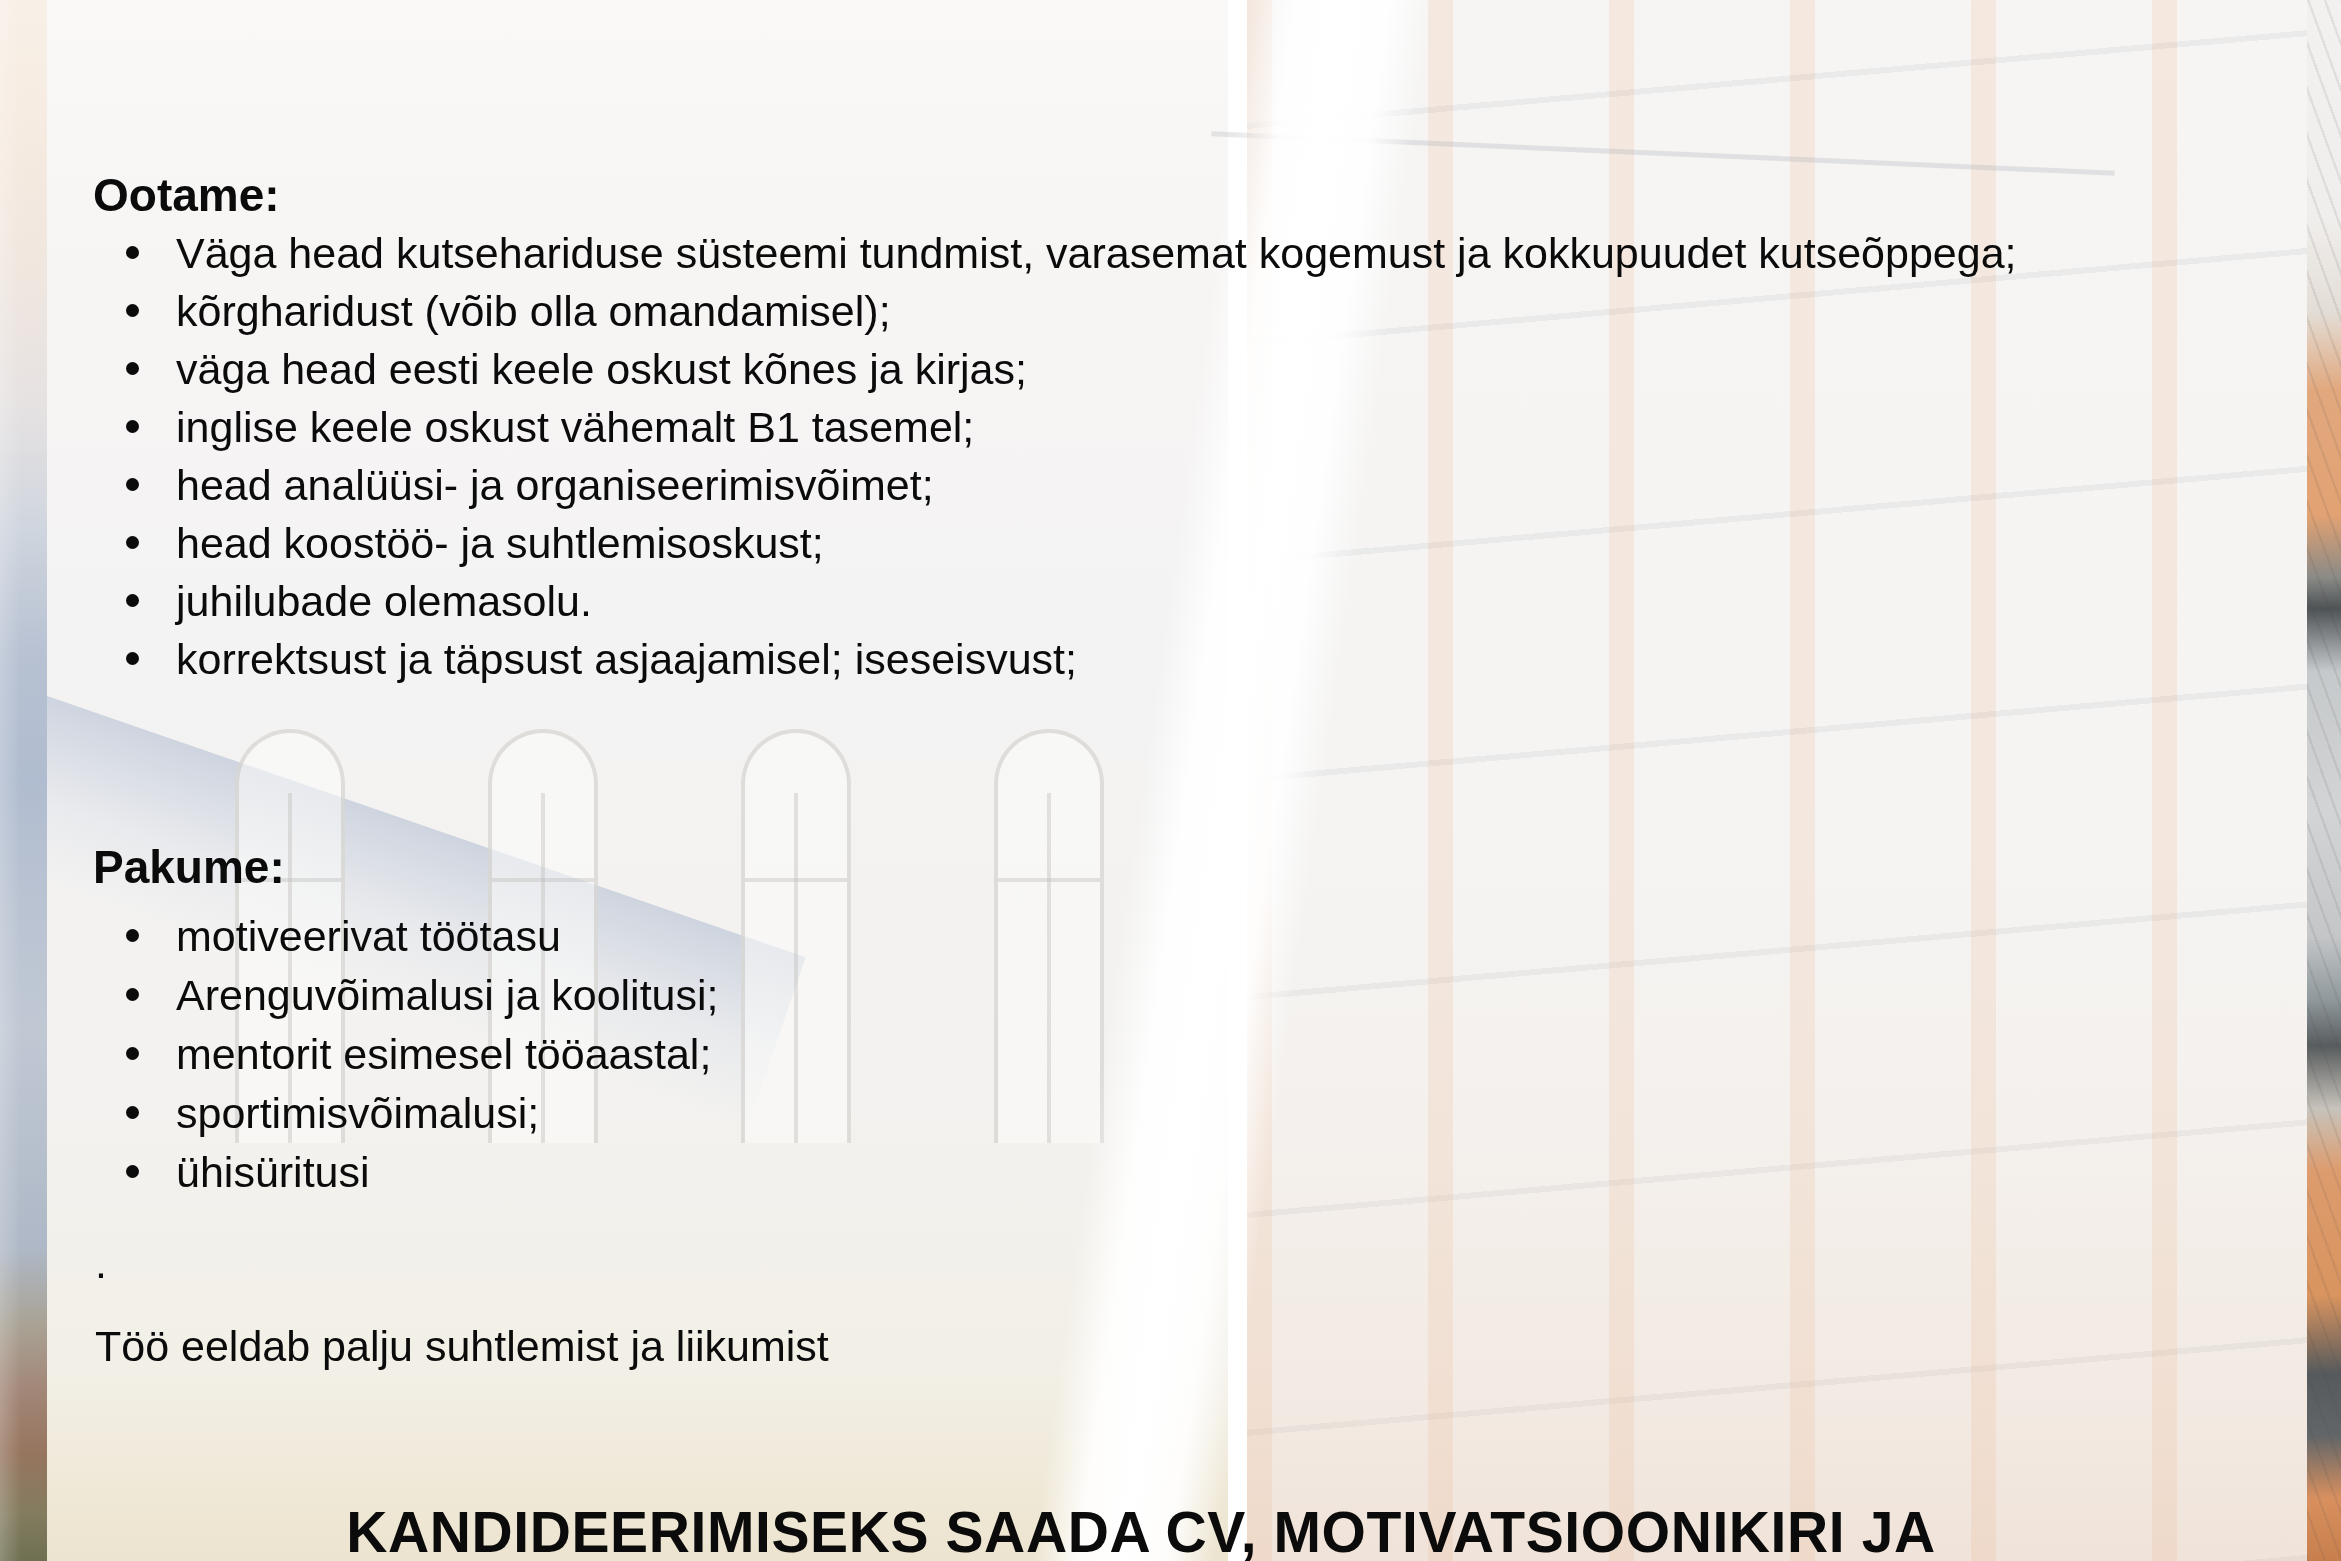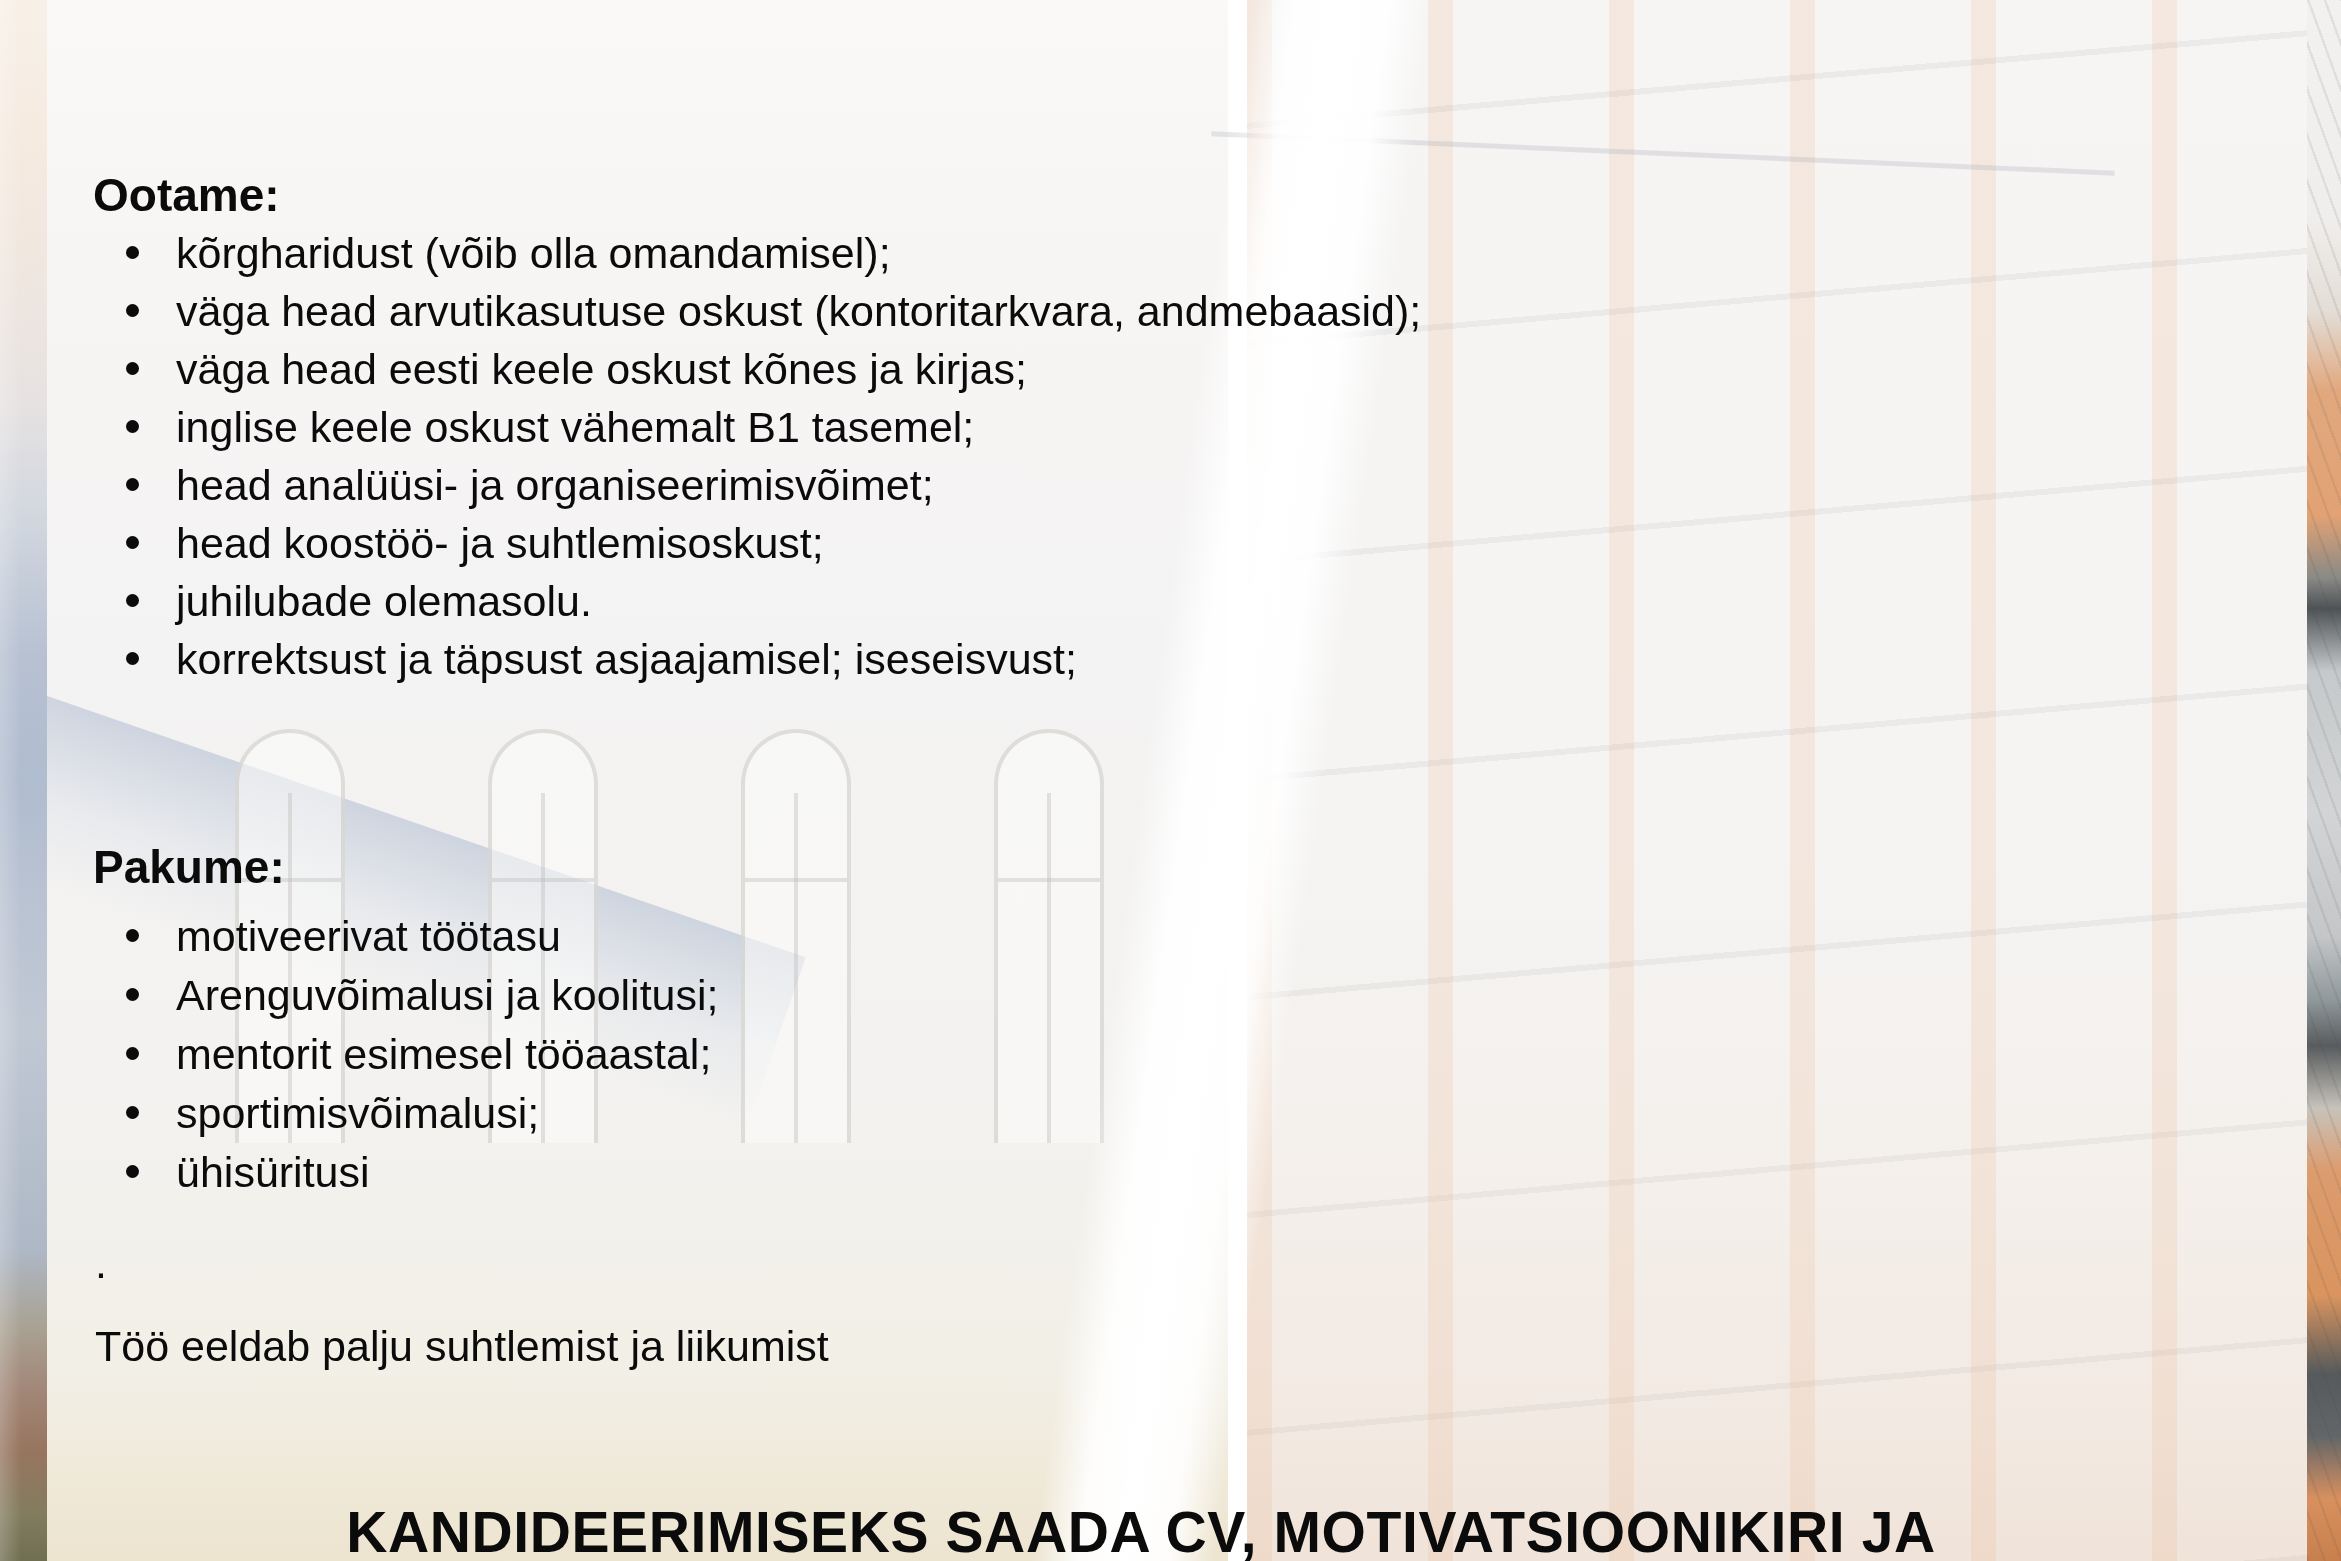--- a/index.html
+++ b/index.html
@@ -143,22 +143,22 @@
   </div>
   <div class="diag-band"></div>
   <div class="edge-left"></div>
   <div class="edge-right"></div>
 
   <div class="content">
 
     <div class="sec-heading" id="ootame-heading">Ootame:</div>
 
     <ul class="bullets" id="ootame-list">
+      <li><span class="dot"></span><span>Väga head kutsehariduse süsteemi tundmist, varasemat kogemust ja kokkupuudet kutseõppega;</span></li>
       <li><span class="dot"></span><span>kõrgharidust (võib olla omandamisel);</span></li>
-      <li><span class="dot"></span><span>väga head arvutikasutuse oskust (kontoritarkvara, andmebaasid);</span></li>
       <li><span class="dot"></span><span>väga head eesti keele oskust kõnes ja kirjas;</span></li>
       <li><span class="dot"></span><span>inglise keele oskust vähemalt B1 tasemel;</span></li>
       <li><span class="dot"></span><span>head analüüsi- ja organiseerimisvõimet;</span></li>
       <li><span class="dot"></span><span>head koostöö- ja suhtlemisoskust;</span></li>
       <li><span class="dot"></span><span>juhilubade olemasolu.</span></li>
       <li><span class="dot"></span><span>korrektsust ja täpsust asjaajamisel; iseseisvust;</span></li>
     </ul>
 
     <div class="sec-heading" id="pakume-heading">Pakume:</div>
 

